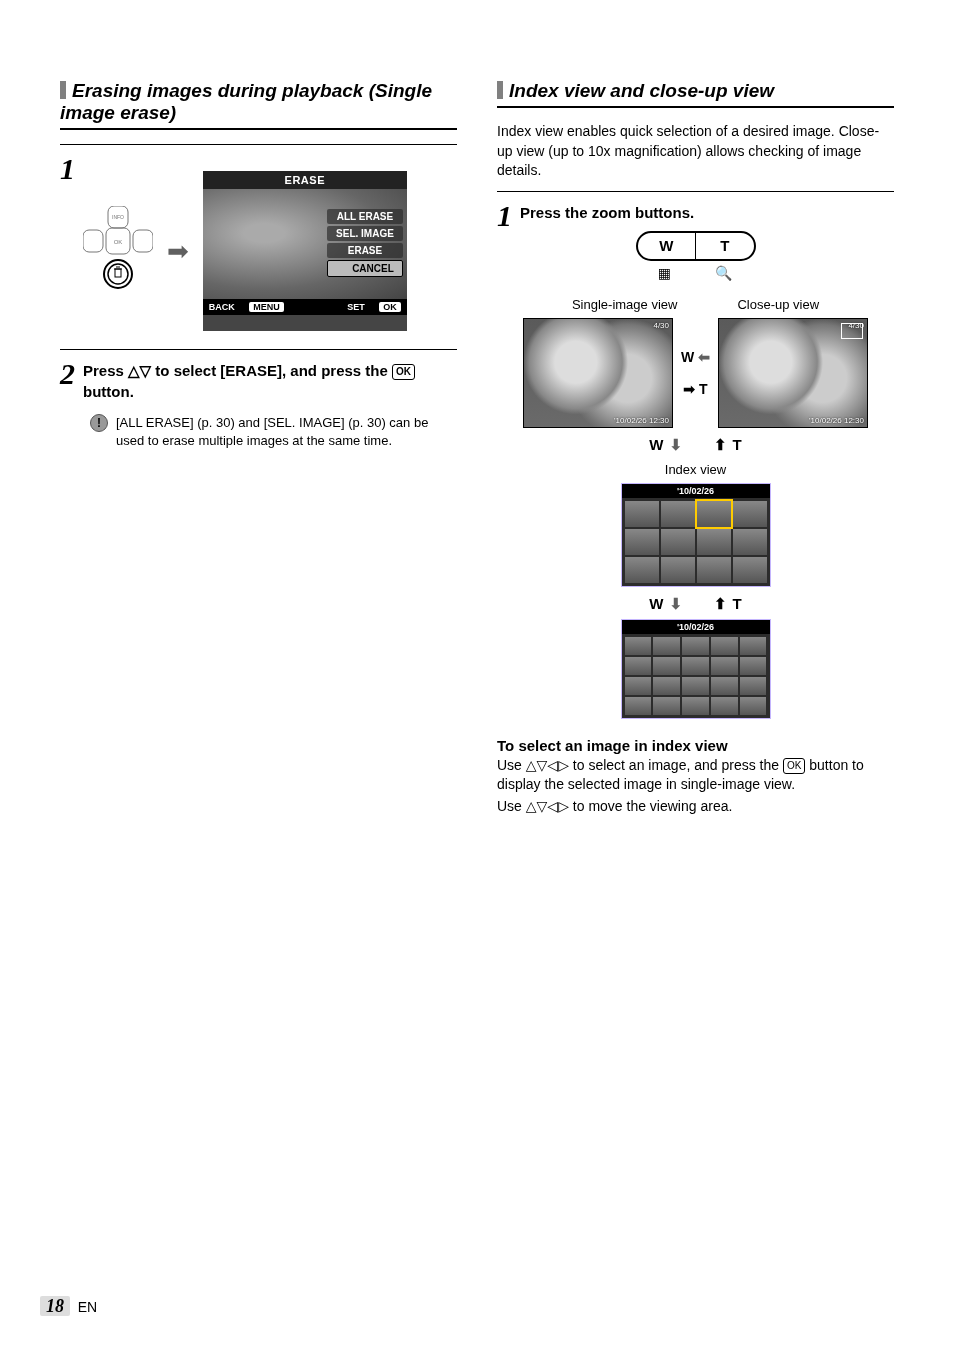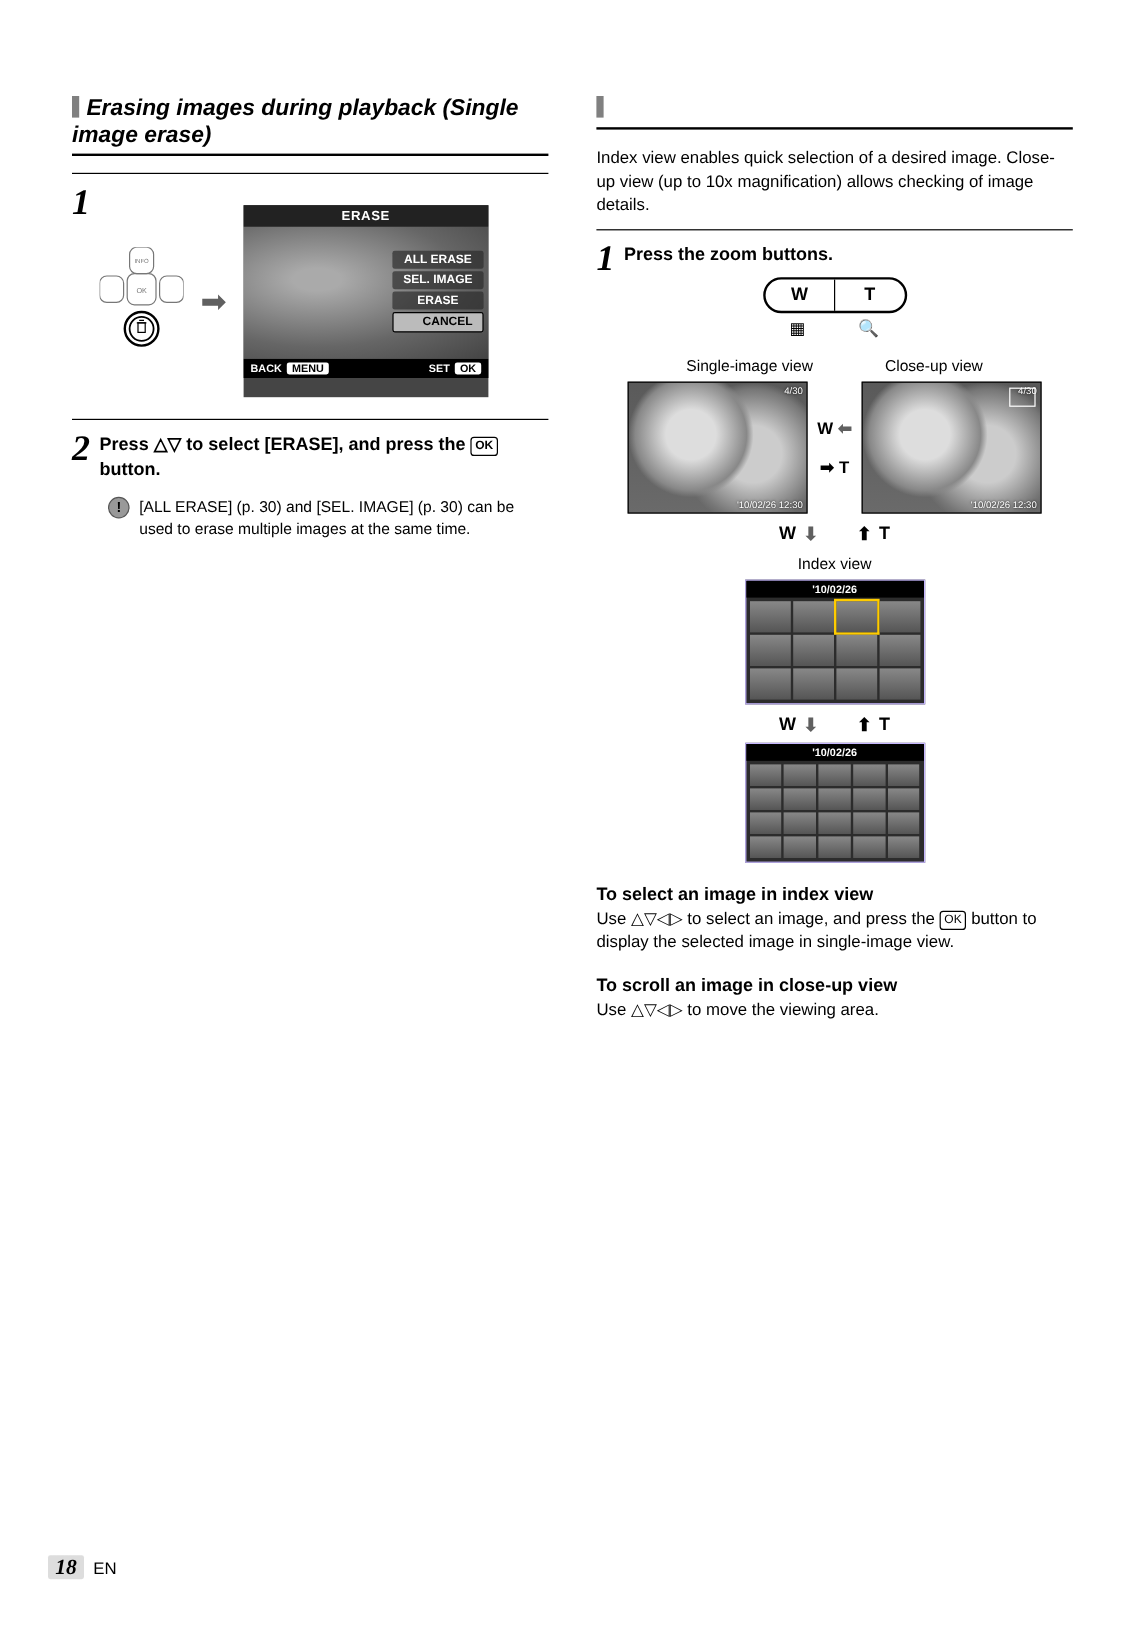--- a/index.html
+++ b/index.html
@@ -77,21 +77,21 @@
     position: absolute; right: 4px; top: 20px;
     font-size: 10px; font-weight: bold; color: #fff;
     text-align: center;
   }
   .menu-list div { background: rgba(40,40,40,.65); margin-bottom: 2px; padding: 2px 8px; border-radius: 2px;}
   .menu-list .sel { background:#bbb; color:#000; border:1px solid #000;padding-left:24px;}
   .screen-erase .footer {
     background:#000; color:#fff; font-size:9px; font-weight:bold;
     display:flex; justify-content:space-between; padding:3px 6px;
   }
-  .screen-erase .footer span.box { background:#fff;color:#000;padding:0 4px;border-radius:2px;margin-left:2px;}
+  .screen-erase .footer span.box { background:#fff;color:#000;padding:0 4px;border-radius:2px;margin-left:12px;}
 
   .note-row { display:flex; gap:8px; font-size:13px; line-height:1.4; margin-top:12px; margin-left:30px;}
   .note-icon {
     width:18px;height:18px;border-radius:50%;background:#999;color:#000;
     display:flex;align-items:center;justify-content:center;font-weight:bold;font-size:12px;flex:none;
     border:1px solid #555;
   }
 
   .tri-down::before { content:"▽"; }
   .tri-up::before { content:"△"; }
@@ -201,21 +201,21 @@
       </div>
       <div class="note-row">
         <span class="note-icon">!</span>
         <span>[ALL ERASE] (p. 30) and [SEL. IMAGE] (p. 30) can be used to erase multiple images at the same time.</span>
       </div>
     </div>
   </div>
 
   <div class="col">
     <div class="section-title">
-      <span class="accent"></span>
+      <span class="accent"></span><span>Index view and close-up view</span>
     </div>
     <div class="intro">Index view enables quick selection of a desired image. Close-up view (up to 10x magnification) allows checking of image details.</div>
 
     <div class="step-block">
       <span class="step-num">1</span>
       <div class="step-text">Press the zoom buttons.</div>
 
       <div class="zoom-diagram">
         <div class="zoom-btns">
           <div>W</div>
@@ -313,21 +313,20 @@
               <div></div>
           </div>
         </div>
       </div>
 
       <div class="sub-h">To select an image in index view</div>
       <div class="sub-p">
         <span>Use </span><span class="sym tri-up"></span><span class="sym tri-down"></span><span class="sym tri-left"></span><span class="sym tri-right"></span><span> to select an image, and press the </span><span class="ok-box">OK</span><span> button to display the selected image in single-image view.</span>
       </div>
 
-      <div class="sub-h">To scroll an image in close-up view</div>
       <div class="sub-p">
         <span>Use </span><span class="sym tri-up"></span><span class="sym tri-down"></span><span class="sym tri-left"></span><span class="sym tri-right"></span><span> to move the viewing area.</span>
       </div>
     </div>
   </div>
 </div>
 
 <div class="page-num">
   <b>18</b>
   &nbsp;<span>EN</span>

